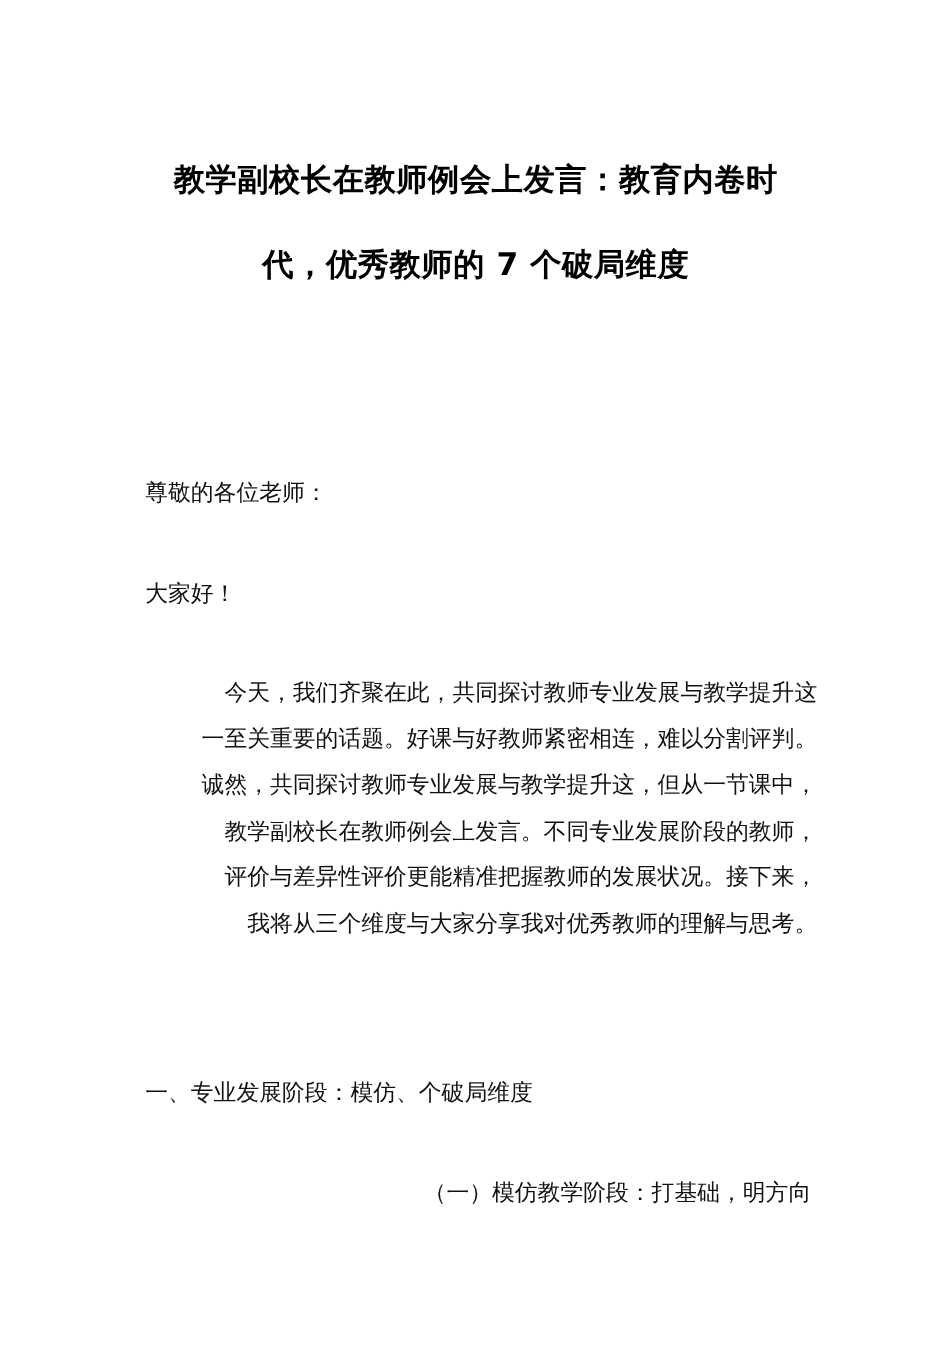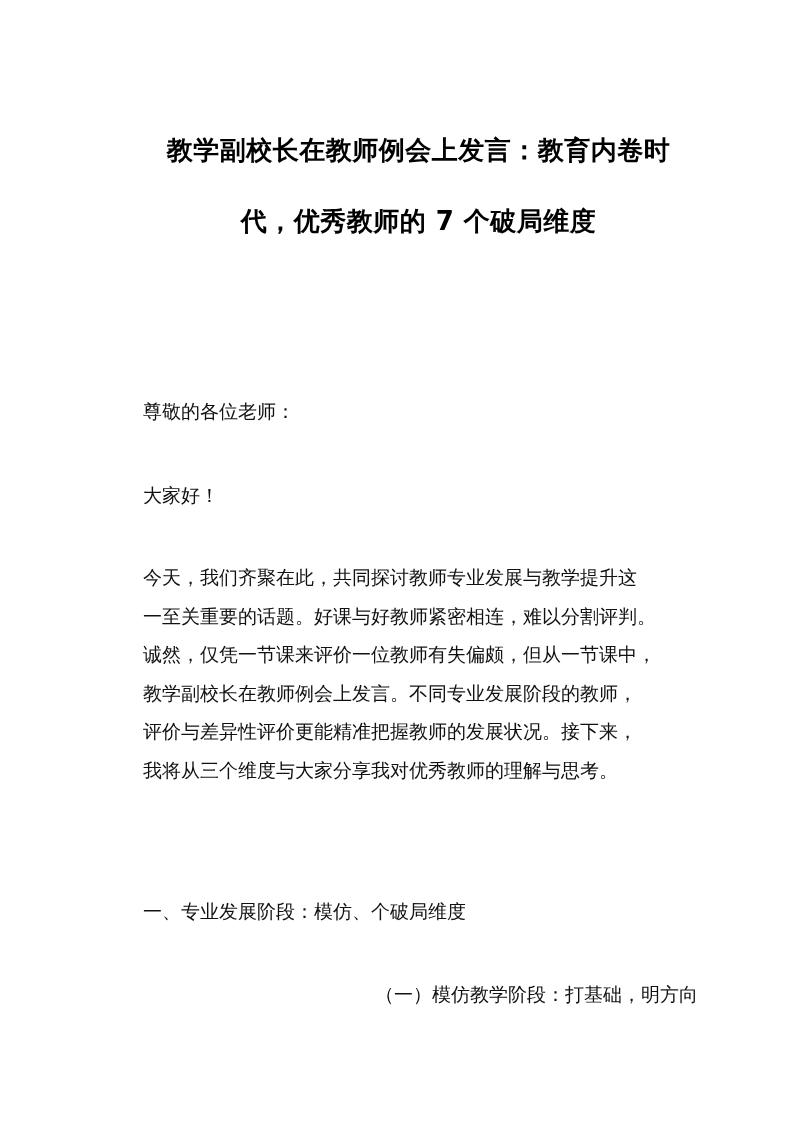--- a/index.html
+++ b/index.html
@@ -14,21 +14,20 @@
     overflow: hidden;
     font-family: "DejaVu Sans", "Liberation Sans", sans-serif;
     color: #111111;
   }
   .page {
     position: absolute;
     left: 0; top: 0;
     width: 728px;
     height: 1122px;
     background: #ffffff;
-    margin-left: 22px;
   }
   .title-line {
     position: absolute;
     left: 0;
     width: 793px;
     text-align: center;
     font-weight: bold;
     font-size: 26px;
     line-height: 32px;
     letter-spacing: 0.5px;
@@ -42,40 +41,40 @@
     left: 121px;
     width: 560px;
     font-size: 19px;
     line-height: 38.5px;
     color: #111111;
     white-space: nowrap;
   }
   .p-salutation { top: 392px; }
   .p-greeting { top: 476px; }
   .p-body { top: 558px; }
-  .p-body .line { display: block; height: 38.5px; }
+  .p-body .line { display: block; height: 38.5px; text-align: right; }
   .p-h1 { top: 892px; }
   .p-h2 { top: 975px; left: 116px; text-align: right; }
 </style>
 </head>
 <body>
 
 <div class="page">
 
   <div class="title-line t1">教学副校长在教师例会上发言：教育内卷时</div>
   <div class="title-line t2">代，优秀教师的 7 个破局维度</div>
 
   <div class="para p-greeting">大家好！</div>
 
   <div class="para p-salutation">尊敬的各位老师：</div>
 
   <div class="para p-body">
     <span class="line">今天，我们齐聚在此，共同探讨教师专业发展与教学提升这</span>
     <span class="line">一至关重要的话题。好课与好教师紧密相连，难以分割评判。</span>
-    <span class="line">诚然，仅凭一节课来评价一位教师有失偏颇，但从一节课中，</span>
+    <span class="line">诚然，共同探讨教师专业发展与教学提升这，但从一节课中，</span>
     <span class="line">教学副校长在教师例会上发言。不同专业发展阶段的教师，</span>
     <span class="line">评价与差异性评价更能精准把握教师的发展状况。接下来，</span>
     <span class="line">我将从三个维度与大家分享我对优秀教师的理解与思考。</span>
   </div>
 
   <div class="para p-h1">一、专业发展阶段：模仿、个破局维度</div>
 
   <div class="para p-h2">（一）模仿教学阶段：打基础，明方向</div>
 
 </div>

